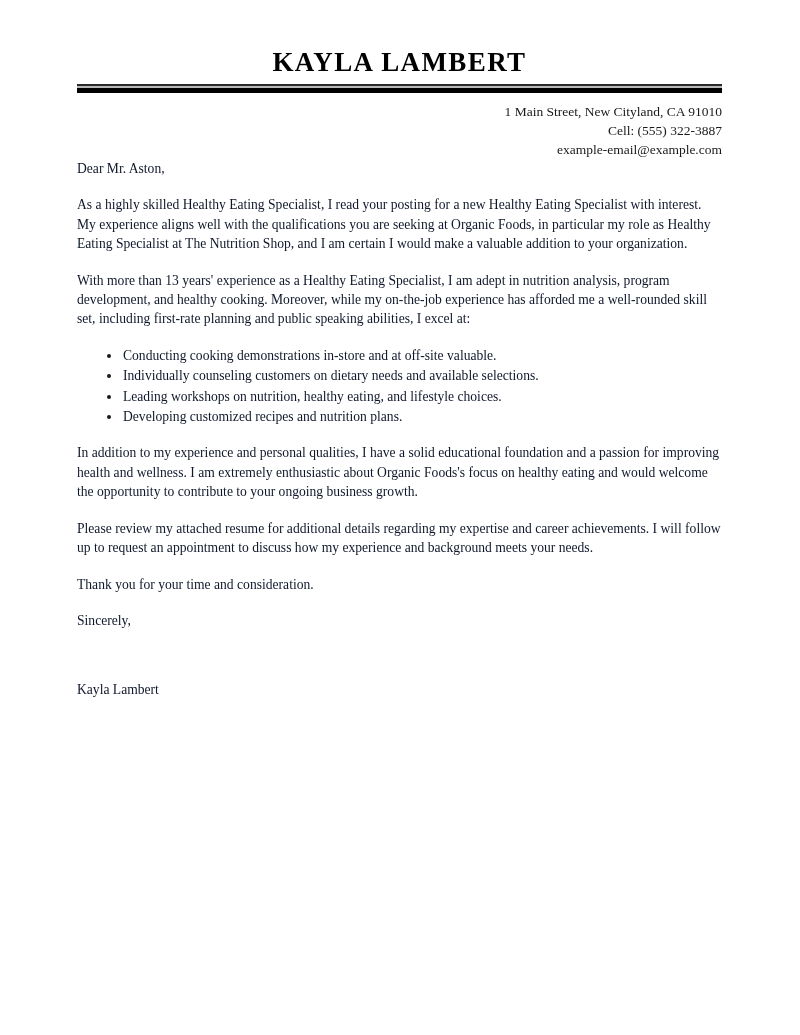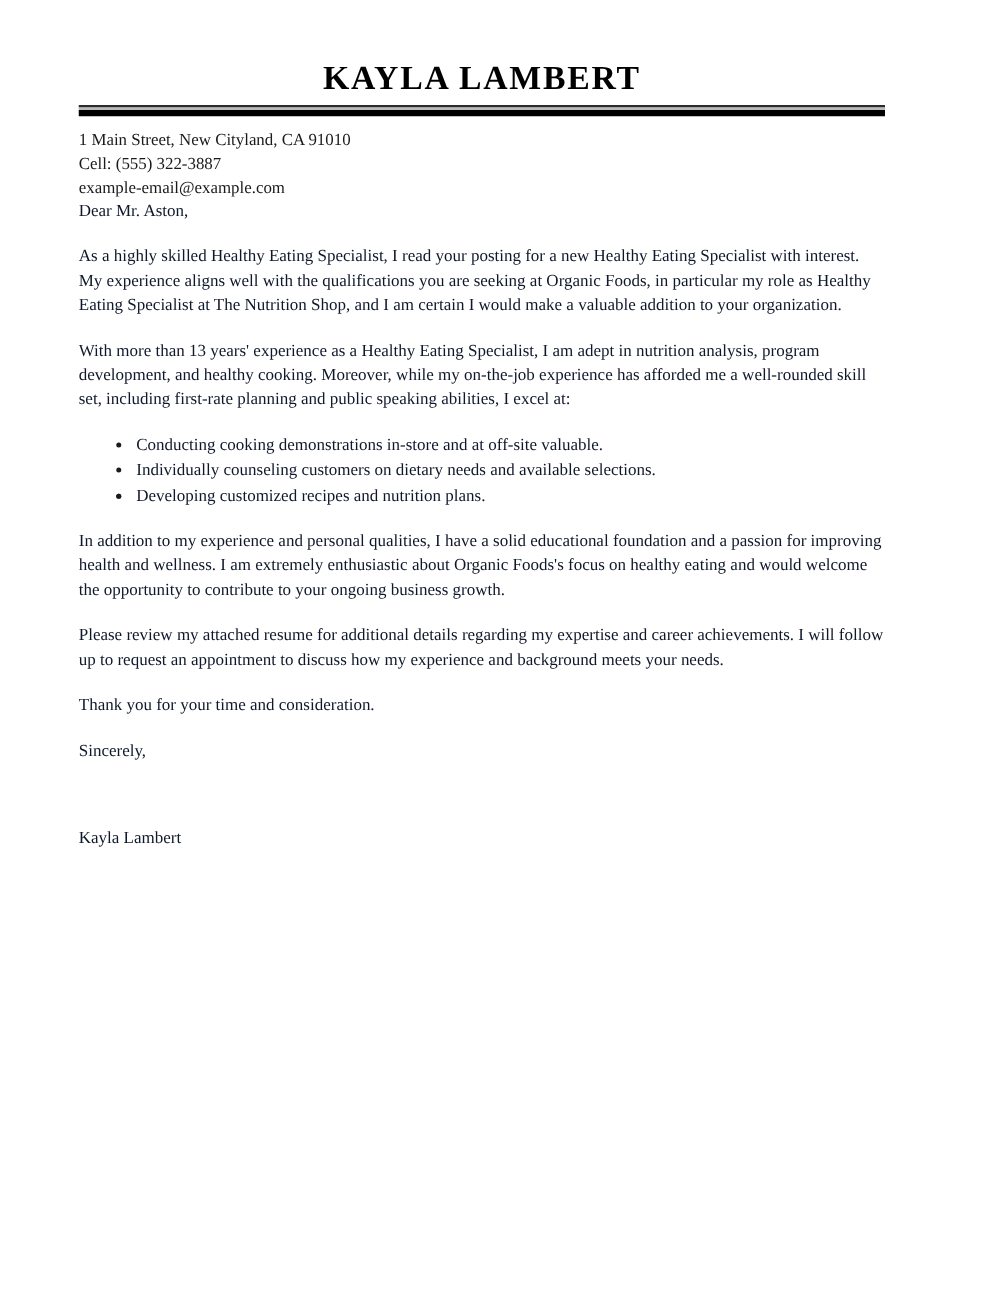--- a/index.html
+++ b/index.html
@@ -20,21 +20,21 @@
     position: relative;
     width: 800px;
     height: 1035px;
     background: #ffffff;
     box-sizing: border-box;
     overflow: hidden;
   }
 
   .sheet {
     position: absolute;
-    left: 63px;
+    left: 77px;
     top: 0;
     width: 645px;
   }
 
   
   .letter-header {
     padding-top: 46px;
     text-align: center;
   }
 
@@ -82,21 +82,21 @@
 
   .contact-block {
     text-align: center;
     margin-top: 8px;
   }
   .contact-line {
     font-size: 13.5px;
     line-height: 19px;
     color: #1a1a1a;
     margin: 0;
-    text-align: left;
+    text-align: right;
   }
 
   
   .letter-body {
     font-size: 13.6px;
     line-height: 19.4px;
     color: #0f172a;
   }
 
   .salutation {
@@ -180,20 +180,21 @@
         <li>
           <span class="bullet-dot"></span>
           <span>Conducting cooking demonstrations in-store and at off-site valuable.</span>
         </li>
         <li>
           <span class="bullet-dot"></span>
           <span>Individually counseling customers on dietary needs and available selections.</span>
         </li>
         <li>
           <span class="bullet-dot"></span>
+          <span>Leading workshops on nutrition, healthy eating, and lifestyle choices.</span>
         </li>
         <li>
           <span class="bullet-dot"></span>
           <span>Developing customized recipes and nutrition plans.</span>
         </li>
       </ul>
 
       <p class="body-paragraph">In addition to my experience and personal qualities, I have a solid educational foundation and a passion for improving health and wellness. I am extremely enthusiastic about Organic Foods's focus on healthy eating and would welcome the opportunity to contribute to your ongoing business growth.</p>
 
       <p class="body-paragraph">Please review my attached resume for additional details regarding my expertise and career achievements. I will follow up to request an appointment to discuss how my experience and background meets your needs.</p>

